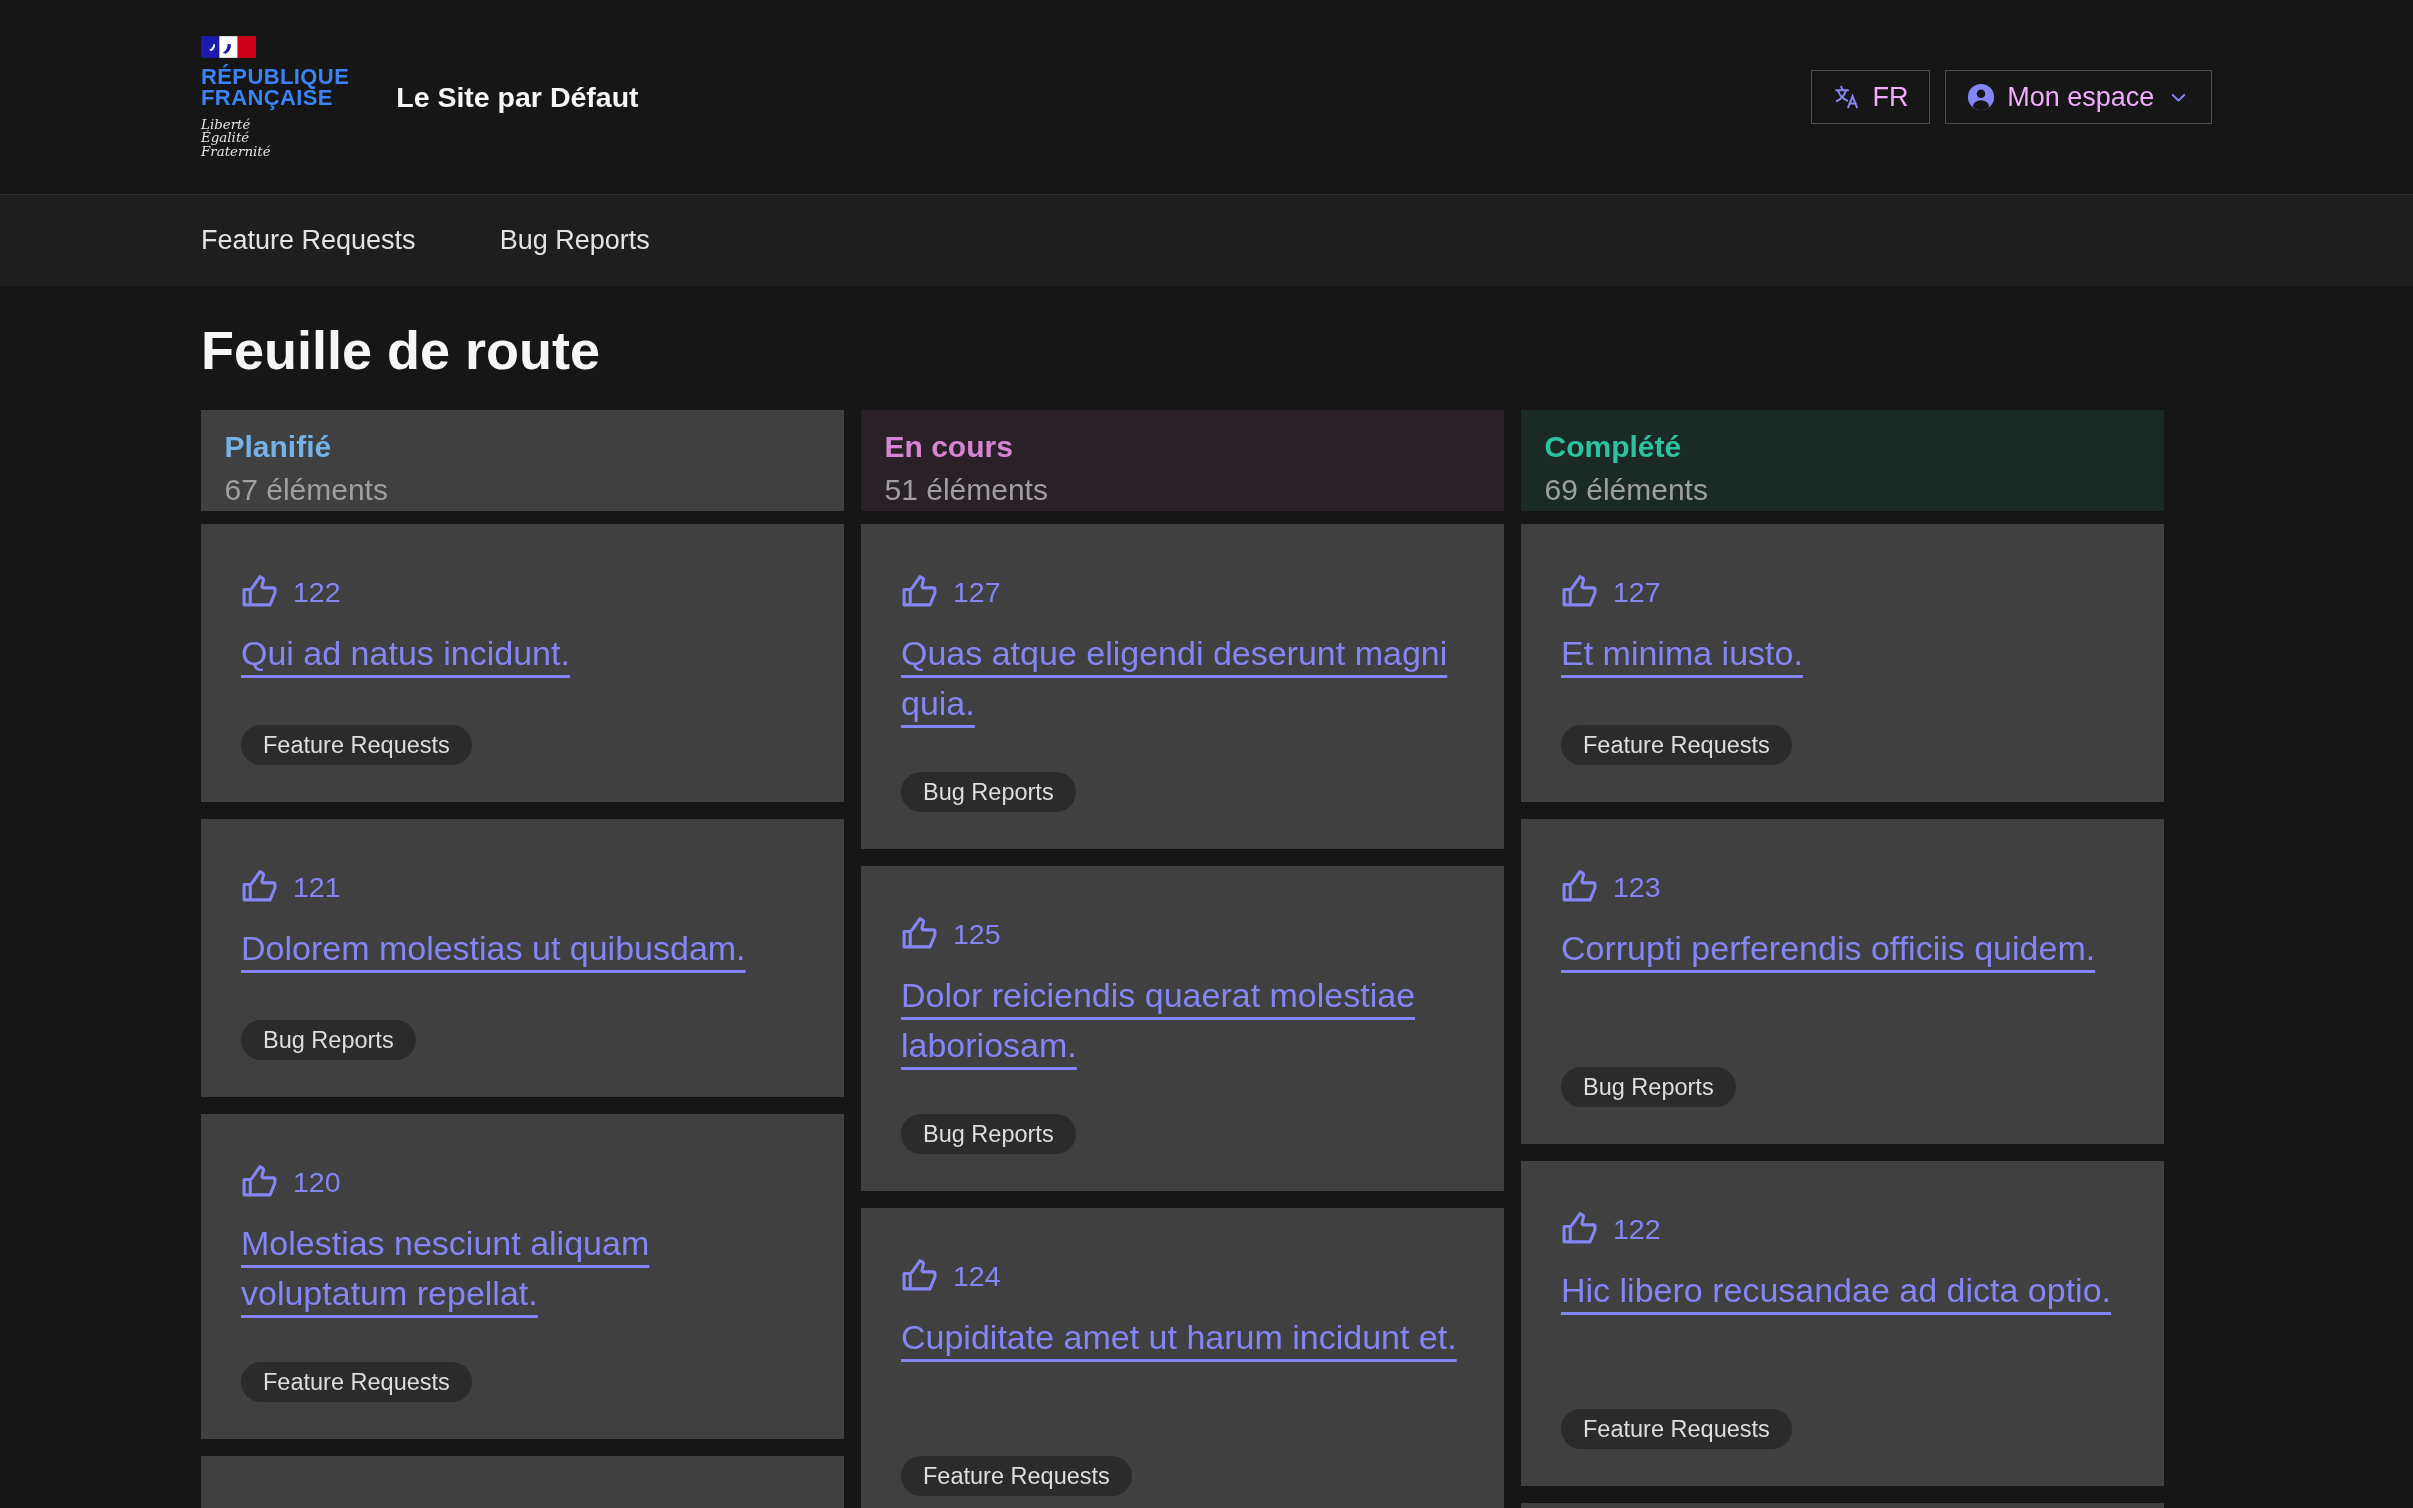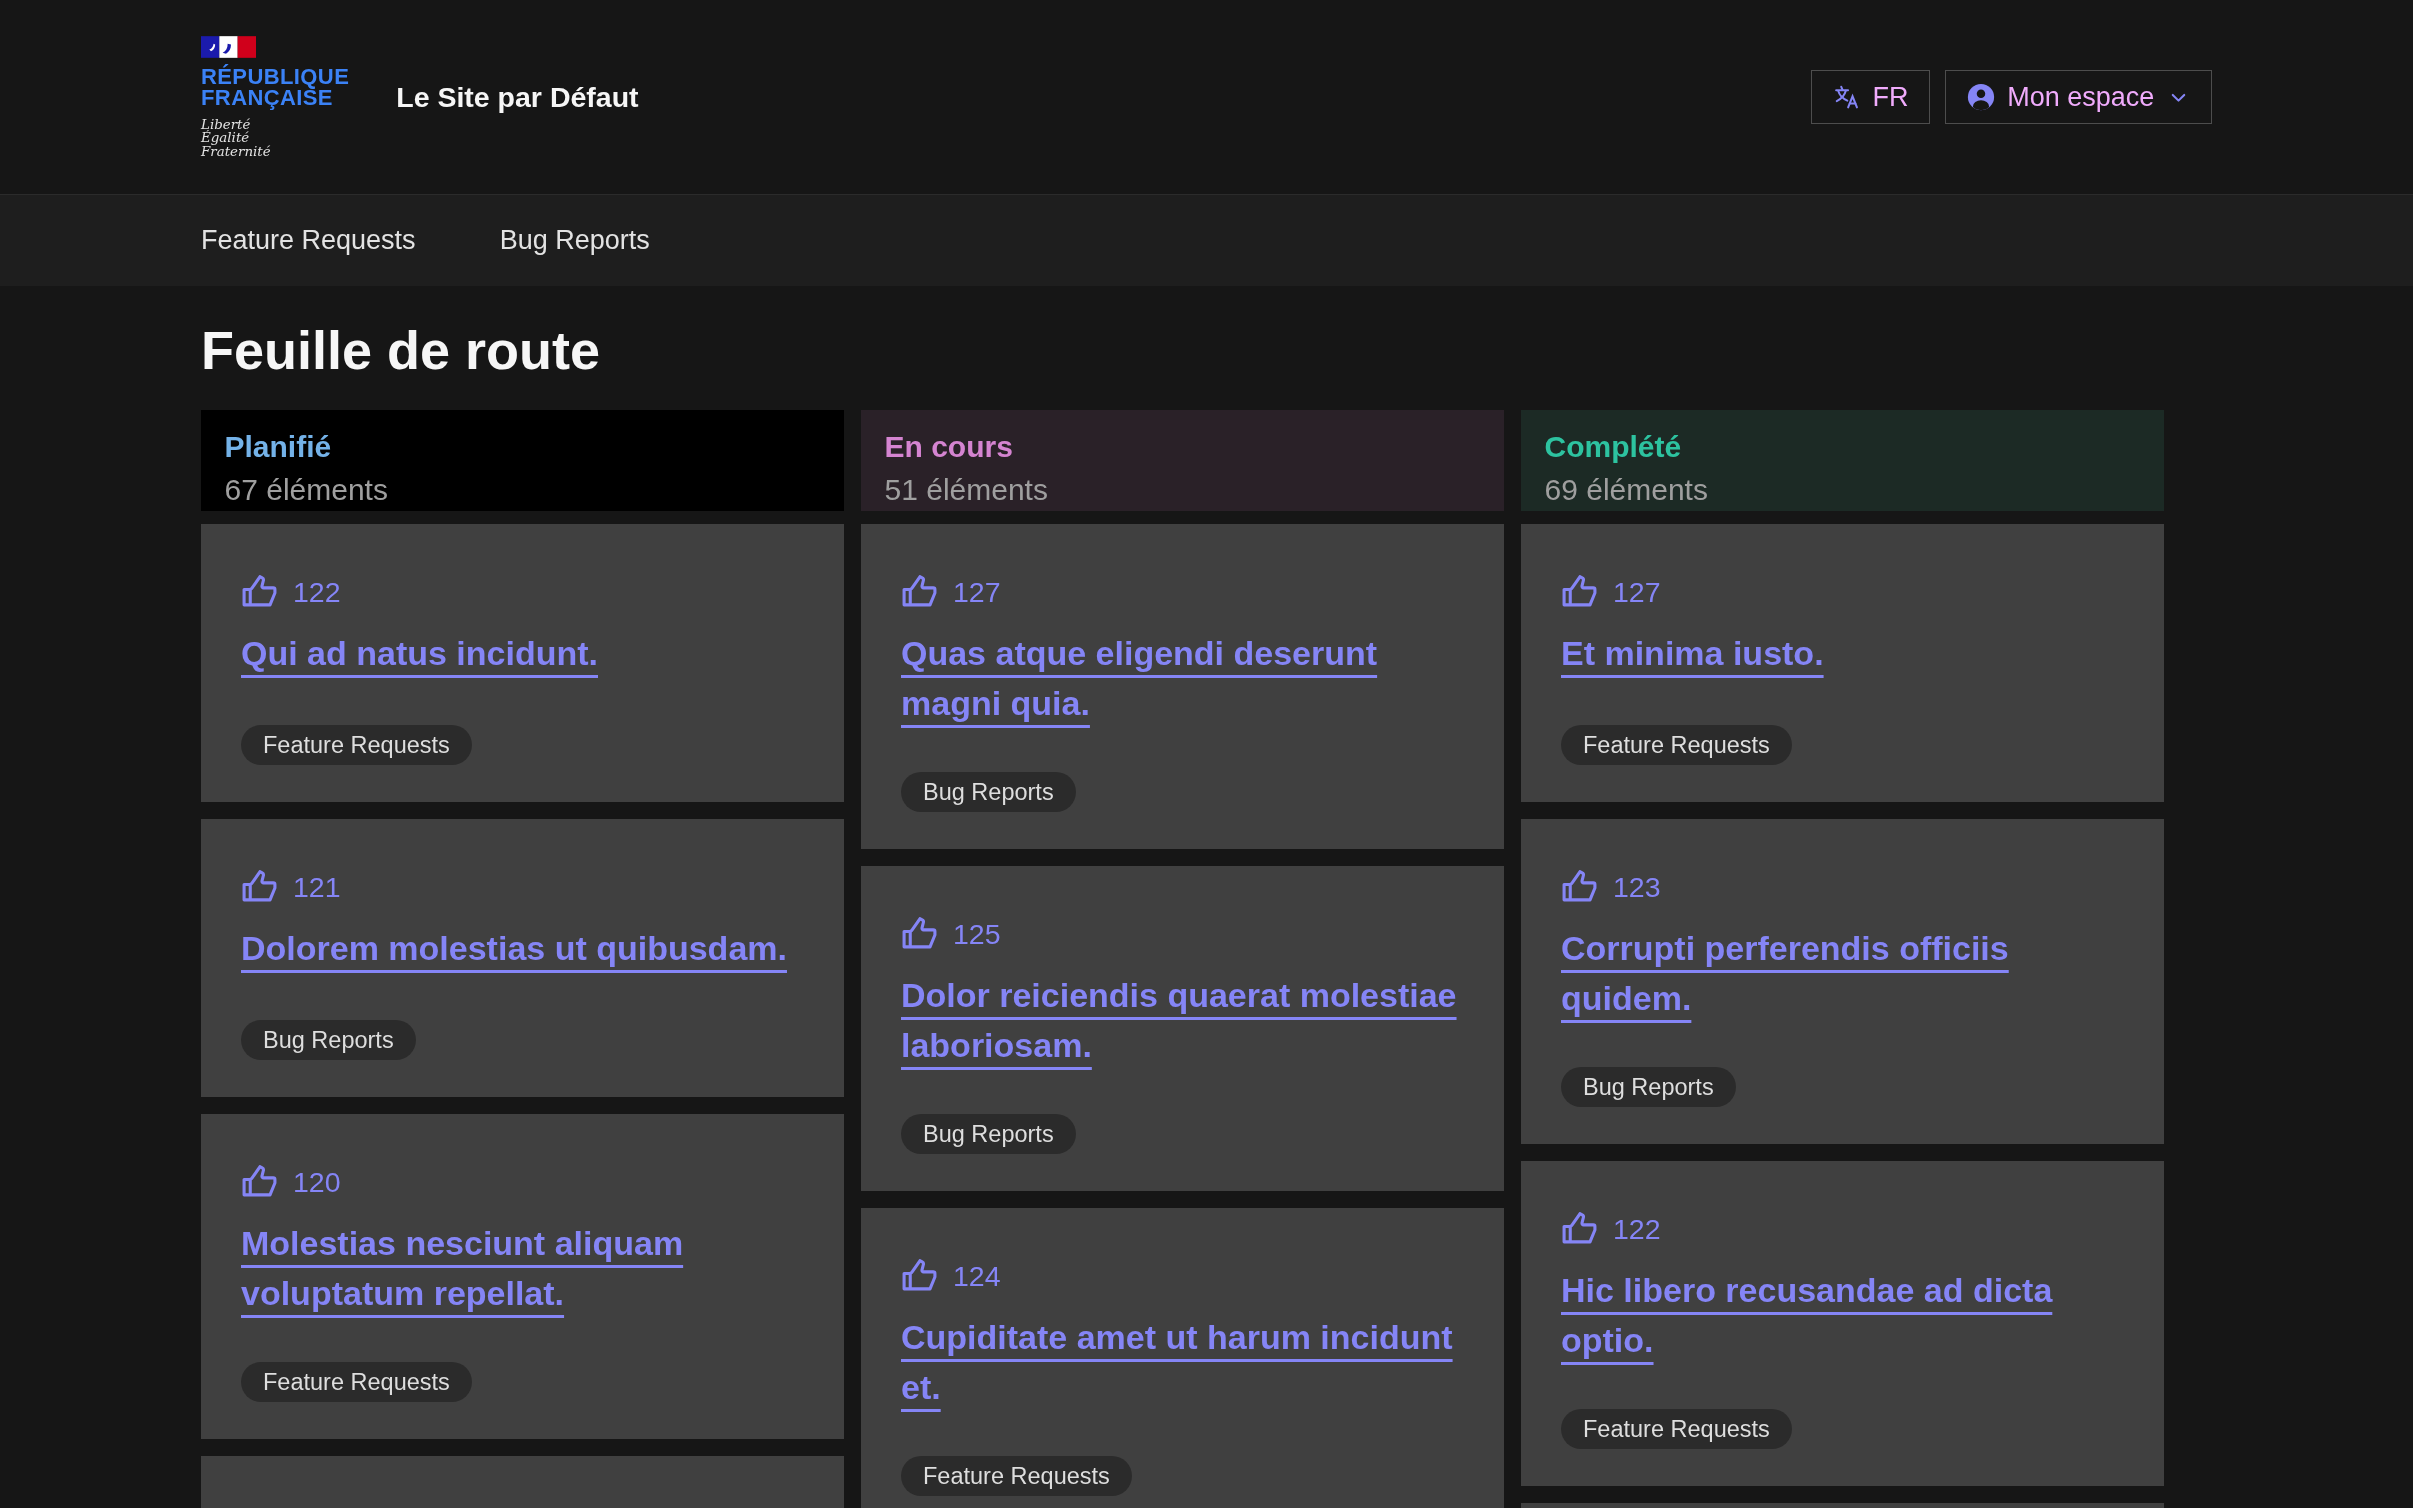--- a/index.html
+++ b/index.html
@@ -61,21 +61,21 @@
     margin-bottom:17px;
   }
   .card.h1 { height:278px; }
   .card.h2 { height:325px; }
   .card.stub { height:278px; }
   .vote-row { display:flex; align-items:center; gap:15px; color:#8585f6; }
   .vote-row svg { display:block; }
   .vote-count { font-size:28.5px; font-weight:500; }
   .card-title {
     margin-top:17px;
-    font-size:34px; line-height:50px; font-weight:bold;
+    font-size:34px; line-height:50px; font-weight:normal;
     color:#8585f6;
     text-decoration:underline;
     text-decoration-thickness:2.5px;
     text-underline-offset:10px;
     cursor:pointer;
     align-self:flex-start;
   }
   .card-tag {
     margin-top:auto; align-self:flex-start;
     background:#2b2b2b; color:#dedede;
@@ -147,21 +147,21 @@
 
 <nav class="nav">
   <div class="nav-link">Feature Requests</div>
   <div class="nav-link">Bug Reports</div>
 </nav>
 
 <main class="main">
   <h1 class="page-title">Feuille de route</h1>
   <div class="board">
       <section class="column">
-    <div class="column-header" style="background: #000000;">
+    <div class="column-header" style="background: #404040;">
       <div class="column-title" style="color: rgb(116, 178, 232);">Planifié</div>
       <div class="column-count">67 éléments</div>
     </div>
     <div class="cards">
           <article class="card h1">
     <div class="vote-row">
       <svg width="37" height="37" viewBox="0 0 24 24">
         <path fill="#8585f6" d="M14.6 8H21a2 2 0 0 1 2 2v2.104a2 2 0 0 1-.15.762l-3.095 7.515a1 1 0 0 1-.925.619H2a1 1 0 0 1-1-1V10a1 1 0 0 1 1-1h3.482a1 1 0 0 0 .817-.423L11.752.851a.5.5 0 0 1 .632-.159l1.814.907a2.5 2.5 0 0 1 1.305 2.853L14.6 8zM7 10.588V19h11.16L21 12.104V10h-6.4a2 2 0 0 1-1.938-2.493l.903-3.548a.5.5 0 0 0-.261-.571l-.661-.33-4.71 6.672c-.25.354-.57.644-.933.858zM5 11H3v8h2v-8z"></path>
       </svg>
       <span class="vote-count">122</span>

